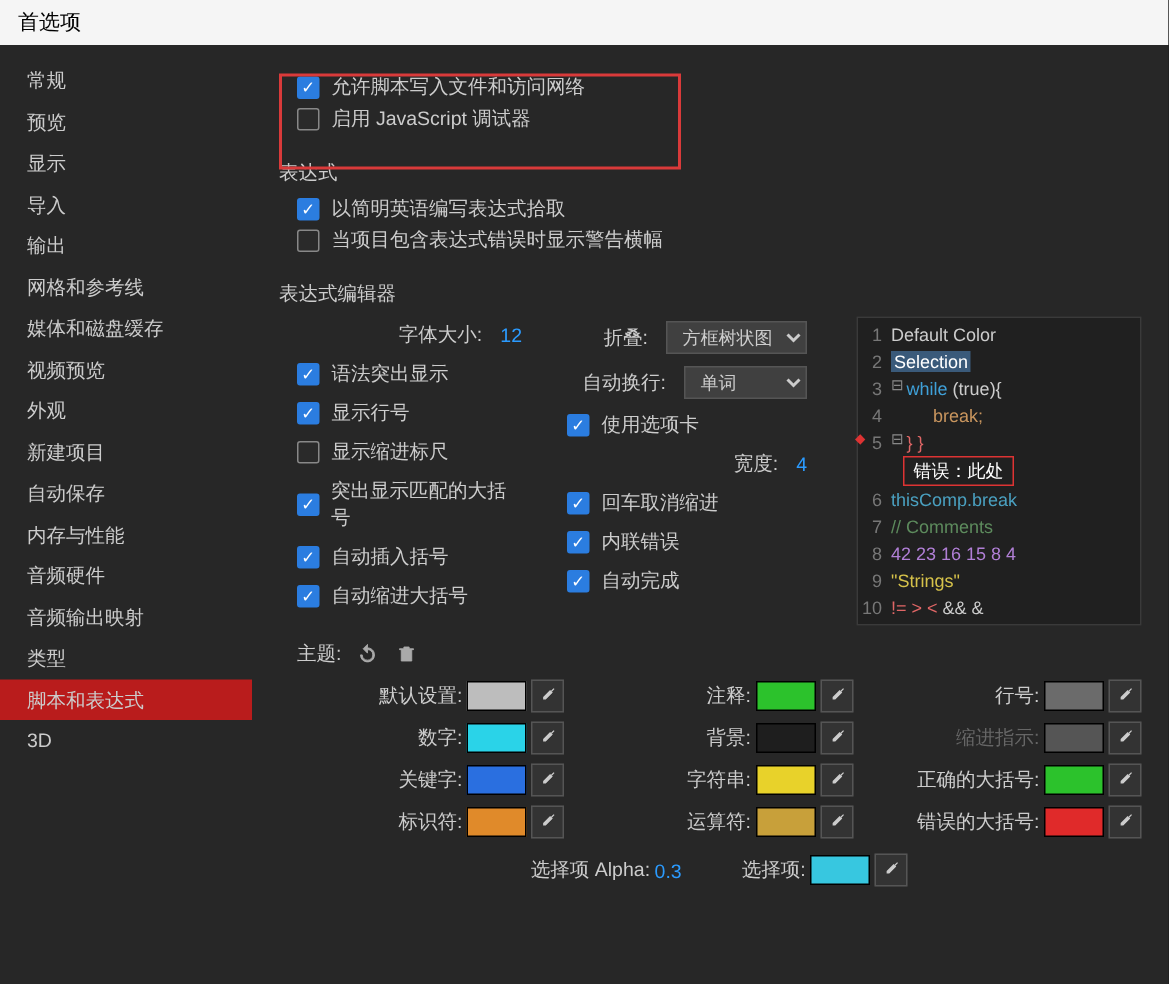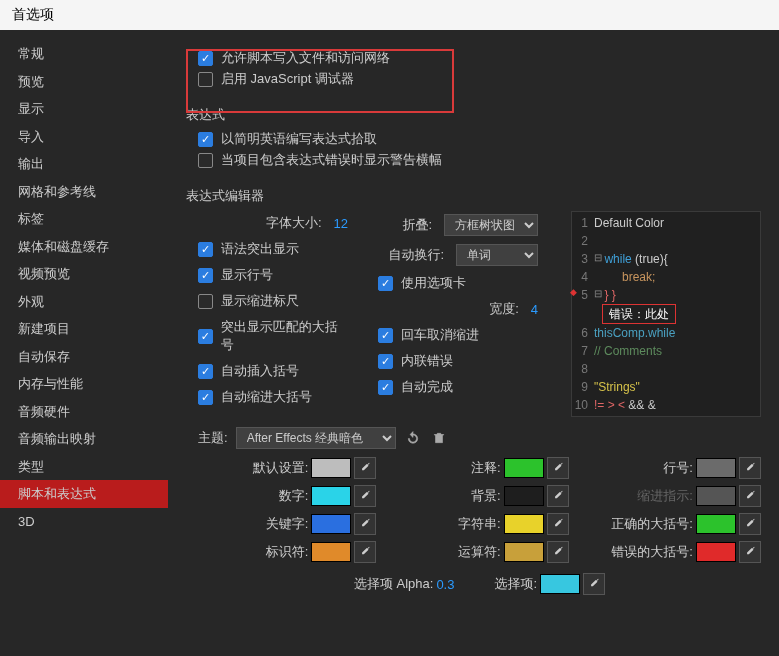--- a/index.html
+++ b/index.html
@@ -51,21 +51,20 @@
 </div>
 
 <div class="container">
   <div class="sidebar" id="sidebar">
       <div class="sidebar-item">常规</div>
       <div class="sidebar-item">预览</div>
       <div class="sidebar-item">显示</div>
       <div class="sidebar-item">导入</div>
       <div class="sidebar-item">输出</div>
       <div class="sidebar-item">网格和参考线</div>
-      <div class="sidebar-item">标签</div>
       <div class="sidebar-item">媒体和磁盘缓存</div>
       <div class="sidebar-item">视频预览</div>
       <div class="sidebar-item">外观</div>
       <div class="sidebar-item">新建项目</div>
       <div class="sidebar-item">自动保存</div>
       <div class="sidebar-item">内存与性能</div>
       <div class="sidebar-item">音频硬件</div>
       <div class="sidebar-item">音频输出映射</div>
       <div class="sidebar-item">类型</div>
       <div class="sidebar-item selected">脚本和表达式</div>
@@ -167,20 +166,21 @@
           </div>
         </div>
 
         <div class="code">
           <div class="code-line">
               <span class="gutter">1</span>
               <span class="code-txt c-def">Default Color</span>
             </div>
           <div class="code-line">
               <span class="gutter">2</span>
+              <span class="code-txt"><span class="c-sel">Selection</span></span>
             </div>
           <div class="code-line">
               <span class="gutter">3</span>
               <span class="fold-marker">⊟</span>
               <span class="code-txt"><span class="c-kw">while </span><span class="c-def">(true){</span></span>
             </div>
           <div class="code-line">
               <span class="gutter">4</span>
               <span class="code-txt" style="padding-left:28px;"><span class="c-br">break;</span></span>
             </div>
@@ -188,43 +188,43 @@
               <span class="gutter">5</span>
               <span class="fold-marker">⊟</span>
               <span class="code-txt"><span class="c-op">} }</span></span>
             </div>
           <div class="code-line">
               <span class="gutter"></span>
               <span class="code-txt" style="padding-left:8px;"><span class="err-box">错误：此处</span></span>
             </div>
           <div class="code-line">
               <span class="gutter">6</span>
-              <span class="code-txt c-this">thisComp.while</span>
+              <span class="code-txt c-this">thisComp.break</span>
             </div>
           <div class="code-line">
               <span class="gutter">7</span>
               <span class="code-txt c-cmt">// Comments</span>
             </div>
           <div class="code-line">
               <span class="gutter">8</span>
+              <span class="code-txt c-num">42 23 16 15 8 4</span>
             </div>
           <div class="code-line">
               <span class="gutter">9</span>
               <span class="code-txt c-str">"Strings"</span>
             </div>
           <div class="code-line">
               <span class="gutter">10</span>
               <span class="code-txt"><span class="c-op">!= &gt; &lt; </span><span class="c-def">&amp;&amp; &amp;</span></span>
             </div>
         </div>
       </div>
 
       <div class="theme-row">
         <span>主题:</span>
-        <select class="sel" style="min-width:160px;"><option>After Effects 经典暗色</option></select>
         <span class="icon-btn">
             <svg viewBox="0 0 24 24">
               <path d="M12 5V1L7 6l5 5V7c3 0 6 2 6 6s-3 6-6 6-6-2-6-6H4c0 5 4 8 8 8s8-3 8-8-4-8-8-8z"></path>
             </svg>
           </span>
         <span class="icon-btn">
             <svg viewBox="0 0 24 24">
               <path d="M6 7h12v13H6zM9 4h6v2H9zM4 6h16v1H4z"></path>
             </svg>
           </span>

